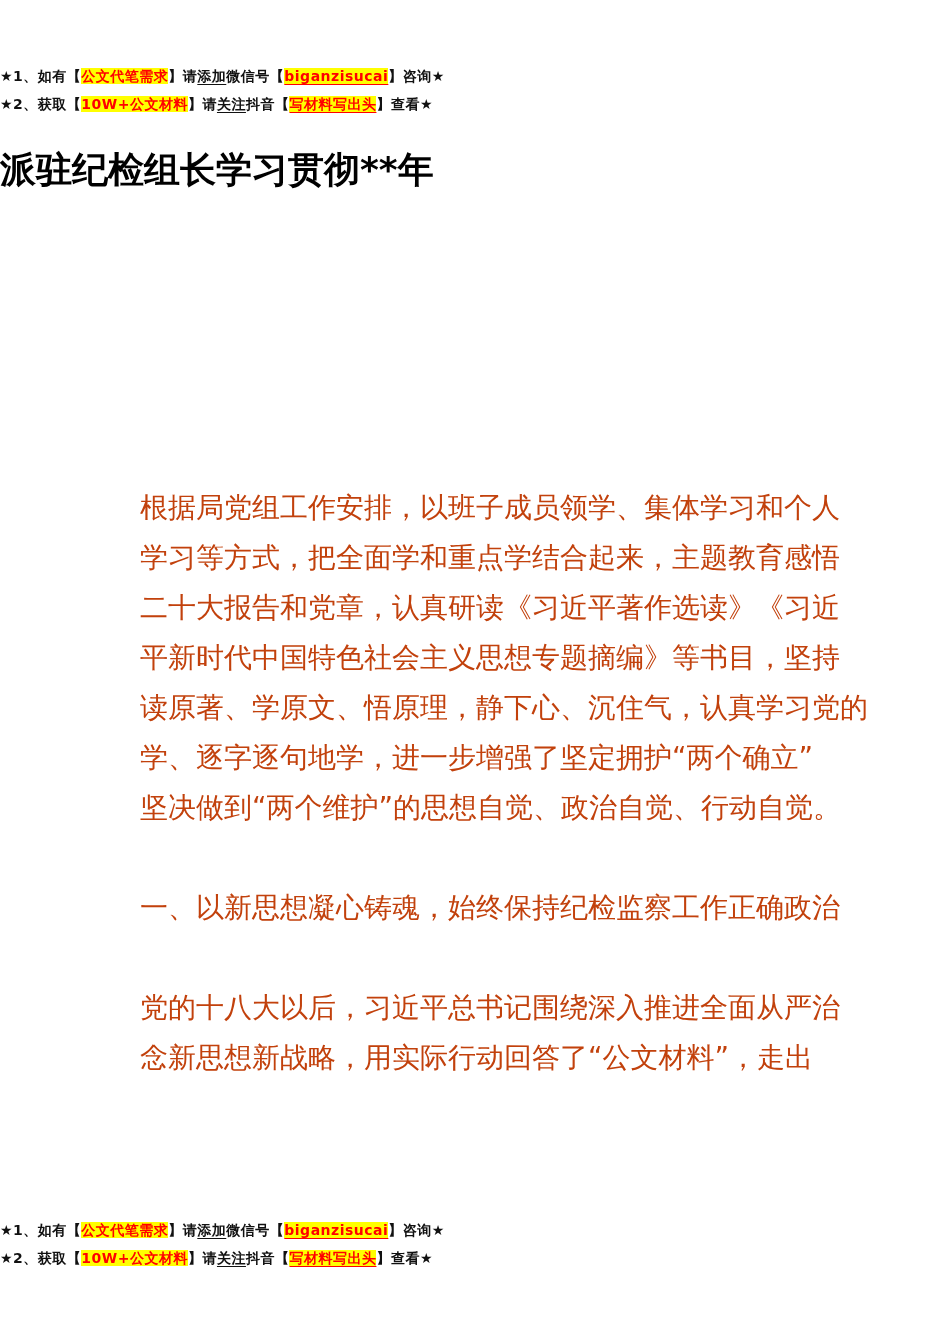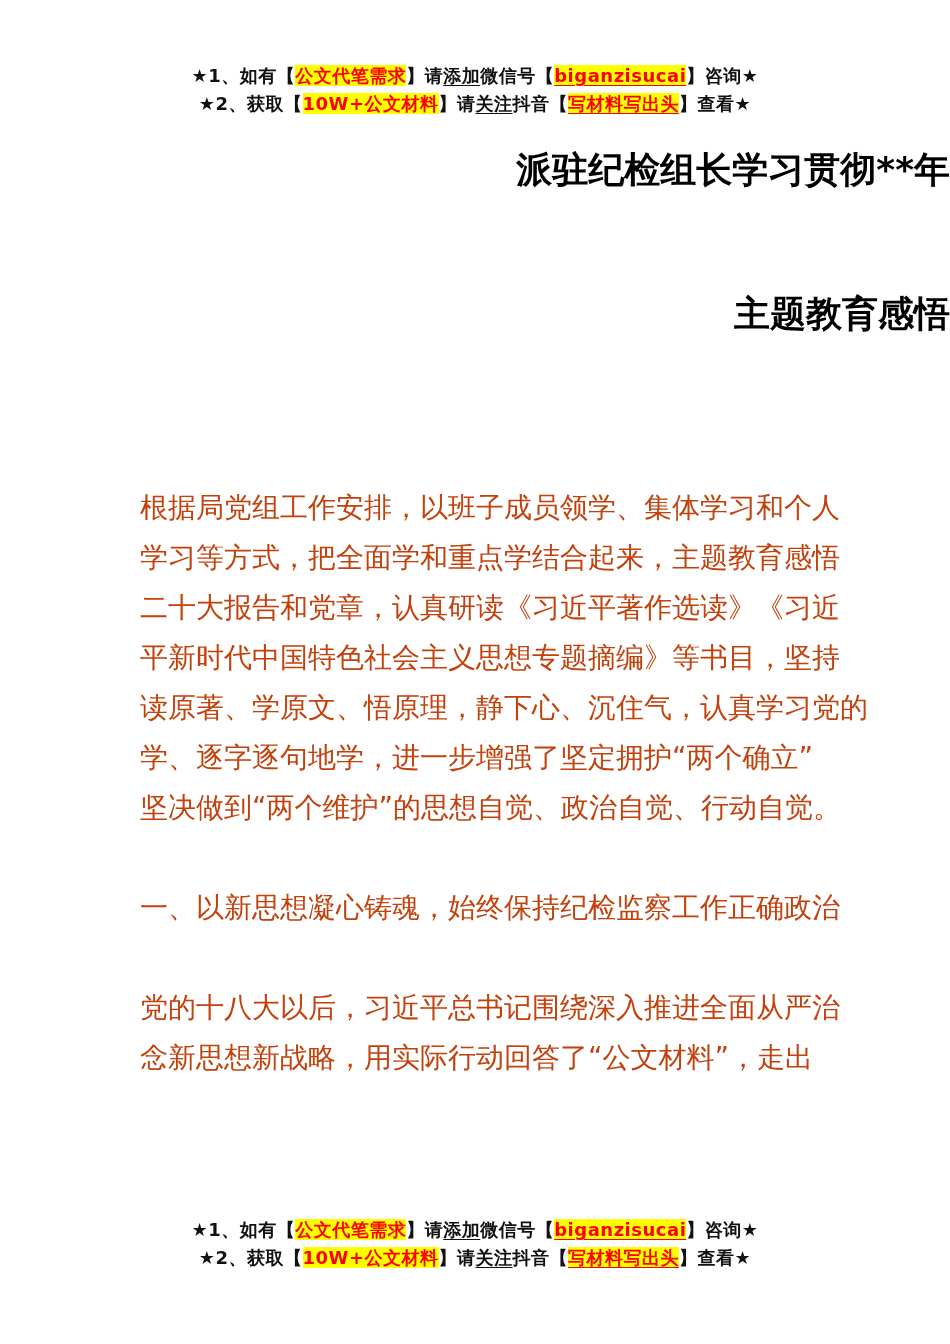--- a/index.html
+++ b/index.html
@@ -18,43 +18,43 @@
   .page {
     position: absolute;
     inset: 0;
     background: #ffffff;
   }
   
   .promo {
     position: absolute;
     left: 0;
     right: 0;
-    text-align: center;
-    font-size: 18px;
+    text-align: left;
+    font-size: 14px;
     line-height: 28px;
     font-weight: bold;
     color: #111111;
     letter-spacing: 0.5px;
   }
   .promo.top { top: 62px; }
   .promo.bottom { top: 1216px; }
   .hl {
     background: #ffff00;
     color: #ff0000;
   }
   .ul {
     text-decoration: underline;
     text-underline-offset: 3px;
   }
   
   .doc-title {
     position: absolute;
     left: 0;
     right: 0;
-    text-align: right;
+    text-align: left;
     font-size: 36px;
     line-height: 48px;
     font-weight: bold;
     color: #000000;
   }
   .doc-title.line1 { top: 146px; }
   .doc-title.line2 { top: 290px; }
   
   .content {
     position: absolute;
@@ -75,21 +75,20 @@
 <body>
 
 <div class="page">
 
   <div class="promo top">
     <div><span>★1、如有【</span><span class="hl">公文代笔需求</span><span>】请</span><span class="ul">添加</span><span>微信号【</span><span class="hl ul">biganzisucai</span><span>】咨询★</span></div>
     <div><span>★2、获取【</span><span class="hl">10W+公文材料</span><span>】请</span><span class="ul">关注</span><span>抖音【</span><span class="hl ul">写材料写出头</span><span>】查看★</span></div>
   </div>
 
   <div class="doc-title line1">派驻纪检组长学习贯彻**年</div>
-  <div class="doc-title line2">主题教育感悟</div>
 
   <div class="content">
     <div>
         <div class="tline">根据局党组工作安排，以班子成员领学、集体学习和个人</div>
         <div class="tline">学习等方式，把全面学和重点学结合起来，主题教育感悟</div>
         <div class="tline">二十大报告和党章，认真研读《习近平著作选读》《习近</div>
         <div class="tline">平新时代中国特色社会主义思想专题摘编》等书目，坚持</div>
         <div class="tline">读原著、学原文、悟原理，静下心、沉住气，认真学习党的</div>
         <div class="tline">学、逐字逐句地学，进一步增强了坚定拥护“两个确立”</div>
         <div class="tline">坚决做到“两个维护”的思想自觉、政治自觉、行动自觉。</div>

